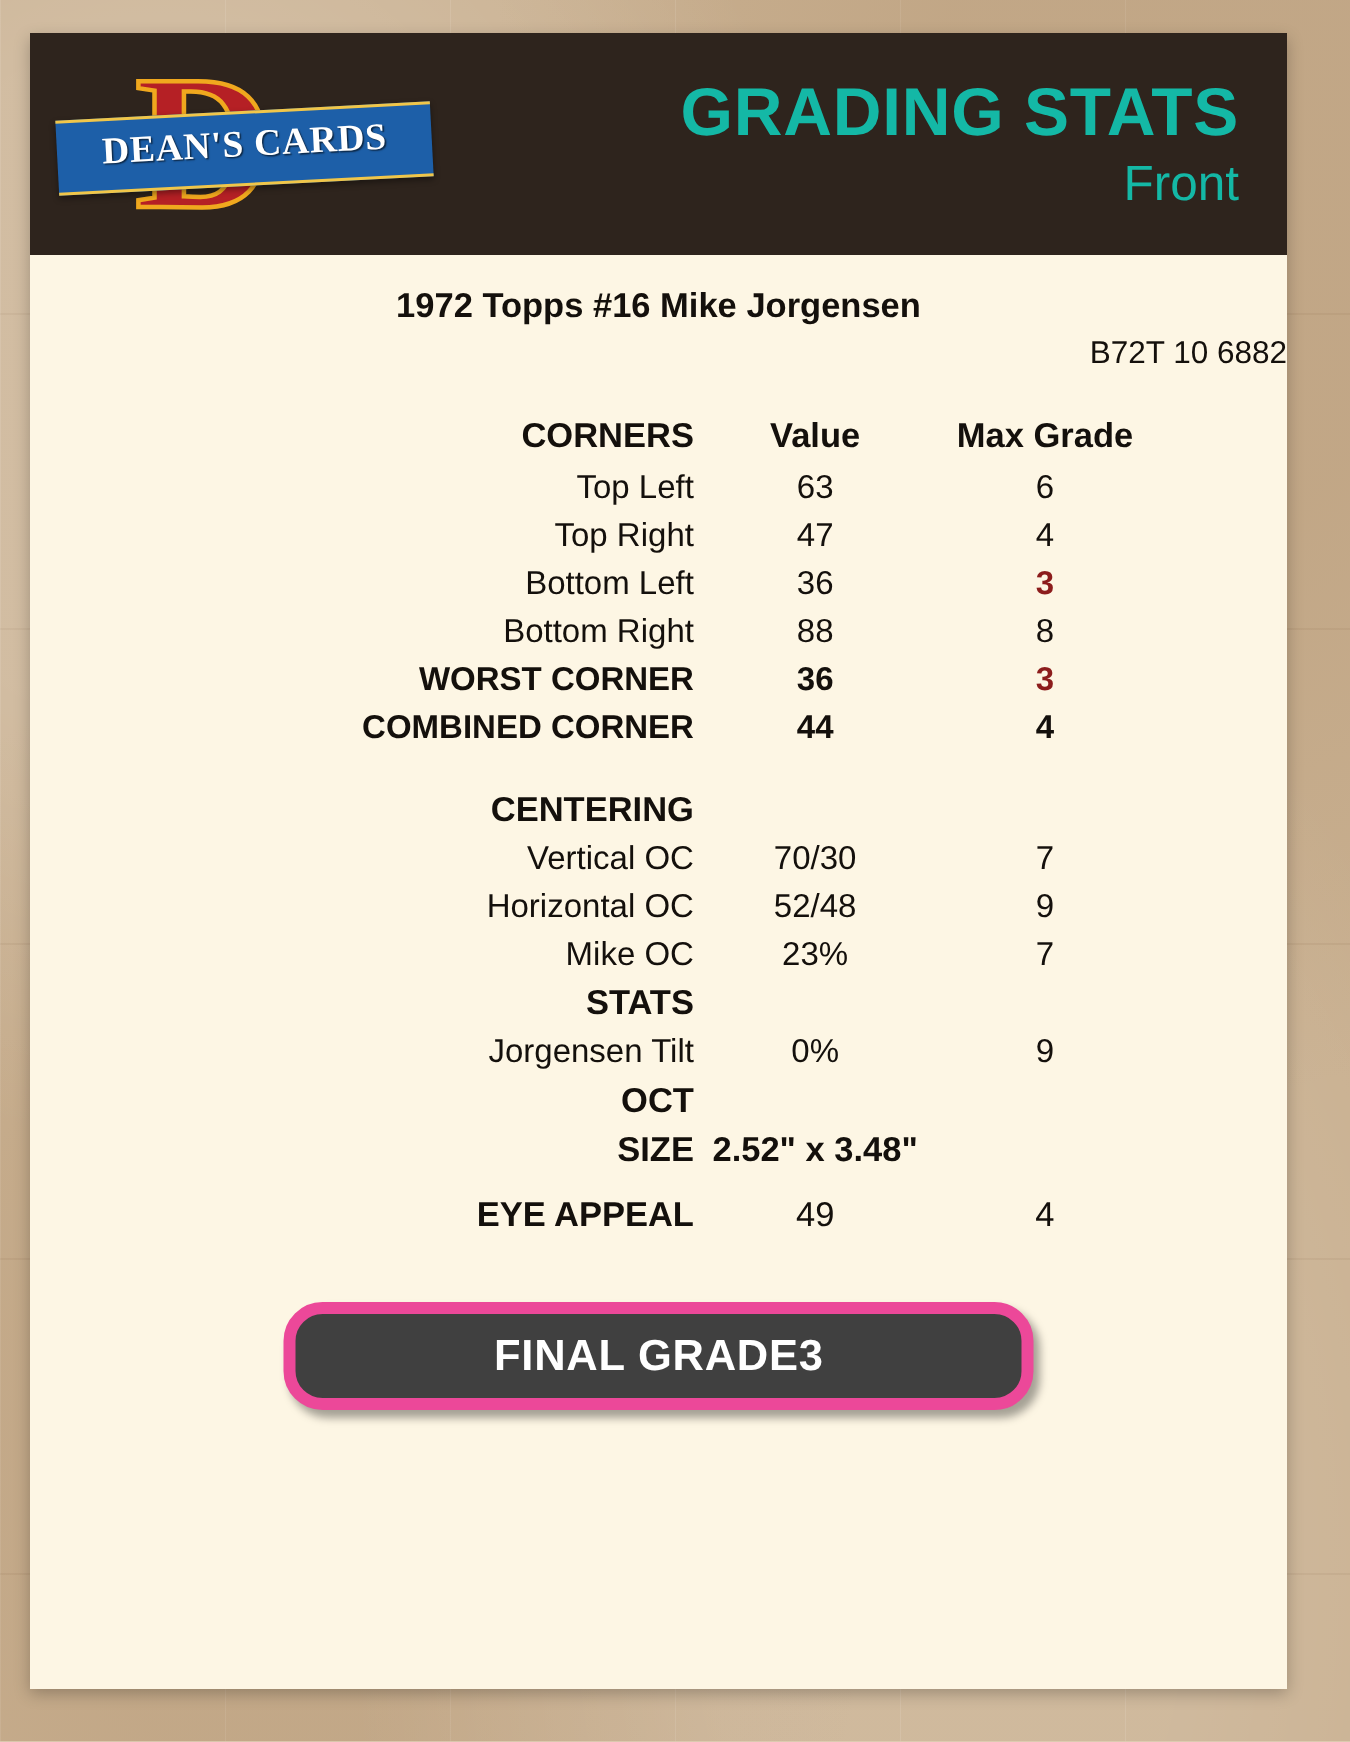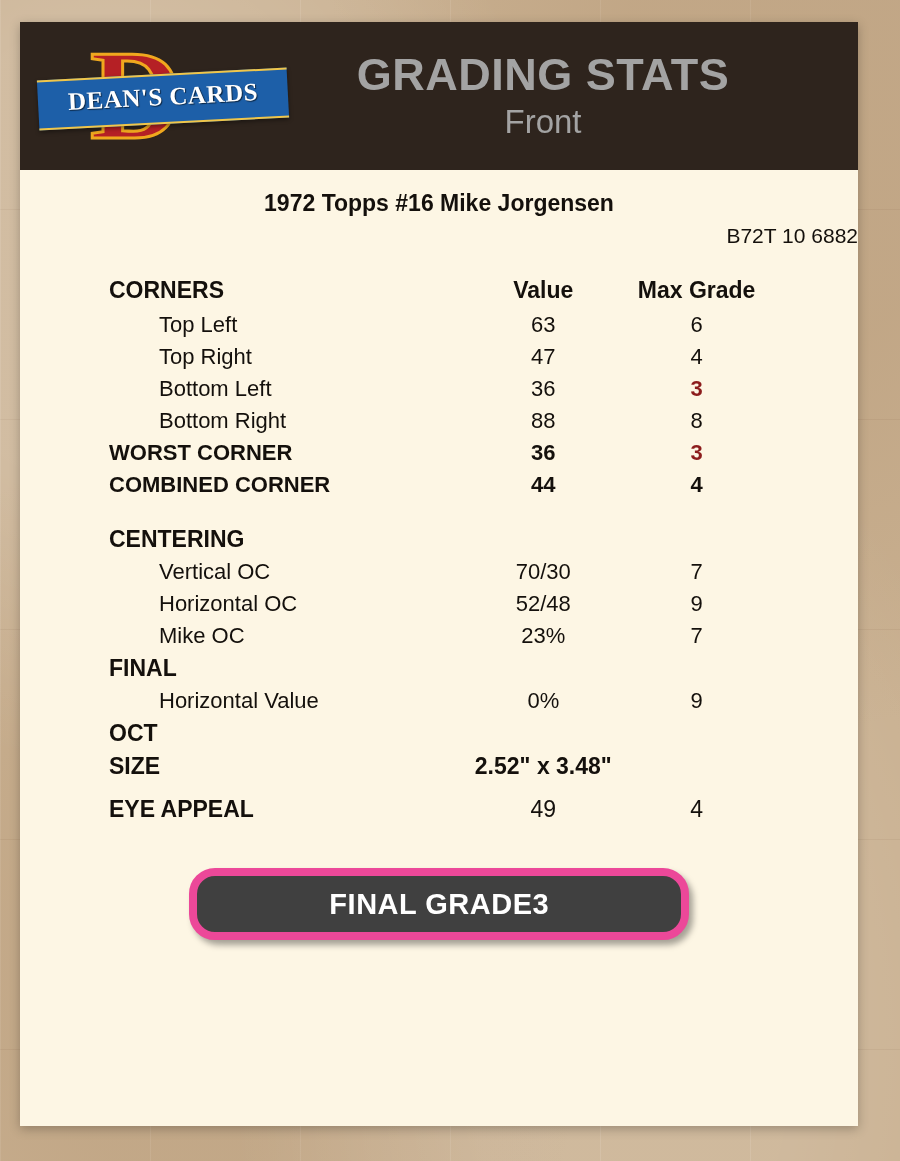--- a/index.html
+++ b/index.html
@@ -96,23 +96,23 @@
     transform: rotate(-3deg);
     color: #ffffff;
     font-family: "Liberation Serif", serif;
     font-weight: bold;
     font-size: 25px;
     letter-spacing: 0.5px;
     text-shadow: 1px 1px 1px rgba(0,0,0,0.6);
   }
   .header-titles {
     flex: 1;
-    text-align: center;
-    color: #a3a3a3;
-    padding-right: 60px;
+    text-align: right;
+    color: #14b8a6;
+    padding-right: 32px;
   }
   .header-title {
     font-size: 45px;
     font-weight: bold;
     letter-spacing: 0.5px;
     line-height: 1.08;
   }
   .header-subtitle {
     font-size: 33px;
     font-weight: normal;
@@ -142,21 +142,21 @@
     margin: 26px auto 0 auto;
     width: 660px;
     border-collapse: collapse;
     font-size: 22px;
     color: #14100c;
   }
   .stats td {
     padding: 3px 0;
     vertical-align: bottom;
   }
-  .col-label  { width: 330px; text-align: left; }
+  .col-label  { width: 330px; text-align: right; }
   .col-value  { width: 175px; text-align: center; }
   .col-grade  { width: 155px; text-align: center; }
 
   .hdr td { font-size: 23px; font-weight: bold; padding-bottom: 5px; }
   .section td { font-weight: bold; font-size: 23px; }
   .sub .col-label { padding-left: 50px; font-weight: normal; }
   .sub2 .col-label { padding-left: 50px; font-weight: normal; }
   .strong td { font-weight: bold; }
   .low { color: #8c1c1c; font-weight: bold; }
   .spacer td { height: 22px; padding: 0; }
@@ -275,26 +275,26 @@
         <td class="col-value">52/48</td>
         <td class="col-grade">9</td>
       </tr>
       <tr class="sub2">
         <td class="col-label">Mike OC</td>
         <td class="col-value">23%</td>
         <td class="col-grade">7</td>
       </tr>
 
       <tr class="section">
-        <td class="col-label">FINAL</td>
+        <td class="col-label">STATS</td>
         <td class="col-value"></td>
         <td class="col-grade"></td>
       </tr>
       <tr class="sub2">
-        <td class="col-label">Horizontal Value</td>
+        <td class="col-label">Jorgensen Tilt</td>
         <td class="col-value">0%</td>
         <td class="col-grade">9</td>
       </tr>
 
       <tr class="section">
         <td class="col-label">OCT</td>
         <td class="col-value"></td>
         <td class="col-grade"></td>
       </tr>
 

